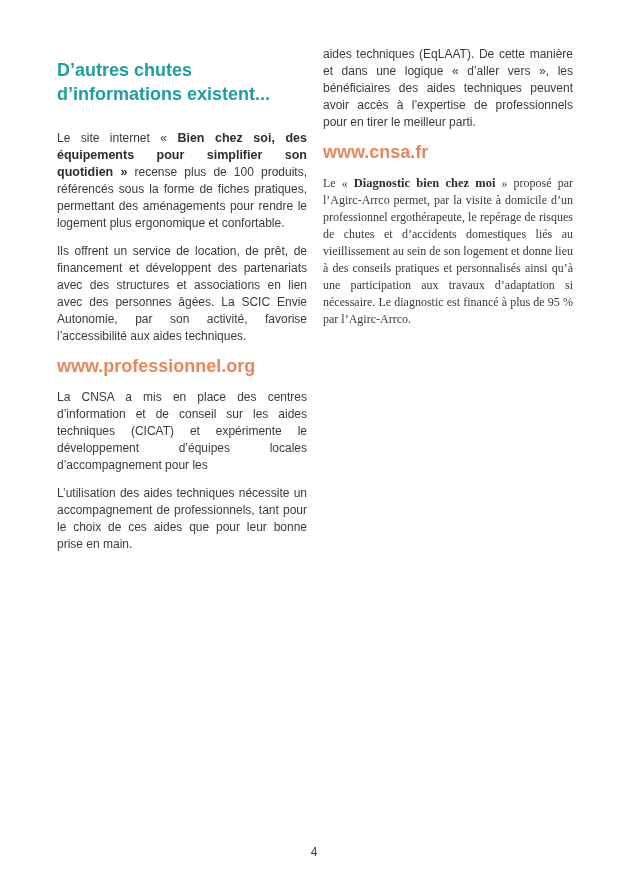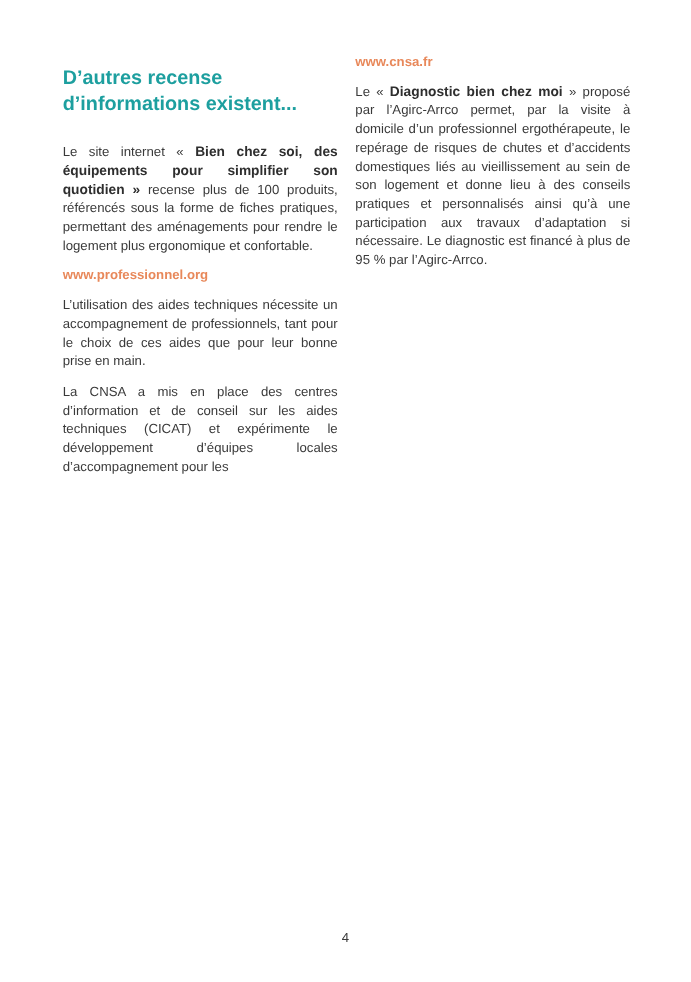--- a/index.html
+++ b/index.html
@@ -37,64 +37,66 @@
     color: #3a3a3a;
   }
   p.body-par strong {
     font-weight: 700;
     font-size: 12.5px;
     color: #2e2e2e;
   }
   .doc-link {
     display: block;
     margin: 3px 0 12px 0;
-    font-size: 12px;
+    font-size: 18px;
     font-weight: 700;
     color: #e8885a;
     text-decoration: none;
     text-align: left;
   }
   .sect { margin-top: 16px; }
-  .sect-lg { margin-top: 30px; }
+  .sect-lg { margin-top: 30px; font-family: Liberation Serif, serif; }
   .page-number {
     position: absolute;
     left: 0;
     bottom: 34px;
     width: 100%;
     text-align: center;
     font-size: 12px;
     color: #3a3a3a;
   }
 </style>
 </head>
 <body>
 
 <div class="columns">
 
   <div class="col">
     <h1 class="title">
-      <span class="tline">D’autres recense</span>
+      <span class="tline">D’autres chutes</span>
       <span class="tline">d’informations existent...</span>
     </h1>
 
     <p class="body-par"><span>Le site internet « </span><strong>Bien chez soi, des équipements pour simplifier son quotidien »</strong><span> recense plus de 100 produits, référencés sous la forme de fiches pratiques, permettant des aménagements pour rendre le logement plus ergonomique et confortable.</span></p>
 
 
 
 
 
+    <p class="body-par">Ils offrent un service de location, de prêt, de financement et développent des partenariats avec des structures et associations en lien avec des personnes âgées. La SCIC Envie Autonomie, par son activité, favorise l’accessibilité aux aides techniques.</p>
 
     <a class="doc-link" href="#">www.professionnel.org</a>
 
+    <p class="body-par">La CNSA a mis en place des centres d’information et de conseil sur les aides techniques (CICAT) et expérimente le développement d’équipes locales d’accompagnement pour les</p>
+
     <p class="body-par sect">L’utilisation des aides techniques nécessite un accompagnement de professionnels, tant pour le choix de ces aides que pour leur bonne prise en main.</p>
-
-    <p class="body-par">La CNSA a mis en place des centres d’information et de conseil sur les aides techniques (CICAT) et expérimente le développement d’équipes locales d’accompagnement pour les</p>
   </div>
 
   <div class="col">
+    <p class="body-par">aides techniques (EqLAAT). De cette manière et dans une logique « d’aller vers », les bénéficiaires des aides techniques peuvent avoir accès à l’expertise de professionnels pour en tirer le meilleur parti.</p>
 
     <a class="doc-link" href="#">www.cnsa.fr</a>
 
     <p class="body-par sect-lg"><span>Le « </span><strong>Diagnostic bien chez moi</strong><span> » proposé par l’Agirc-Arrco permet, par la visite à domicile d’un professionnel ergothérapeute, le repérage de risques de chutes et d’accidents domestiques liés au vieillissement au sein de son logement et donne lieu à des conseils pratiques et personnalisés ainsi qu’à une participation aux travaux d’adaptation si nécessaire. Le diagnostic est financé à plus de 95 % par l’Agirc-Arrco.</span></p>
 
   </div>
 
 </div>
 
 <div class="page-number">4</div>

